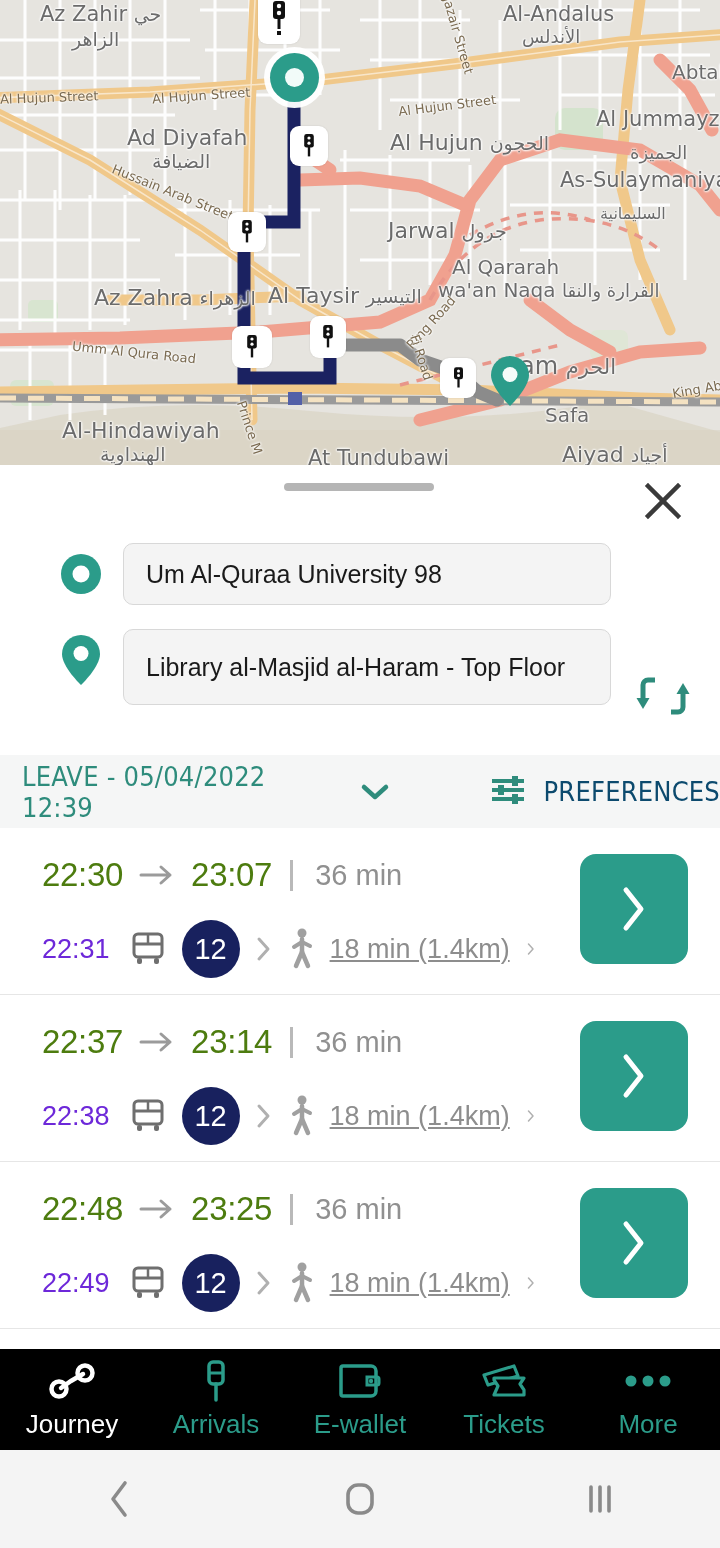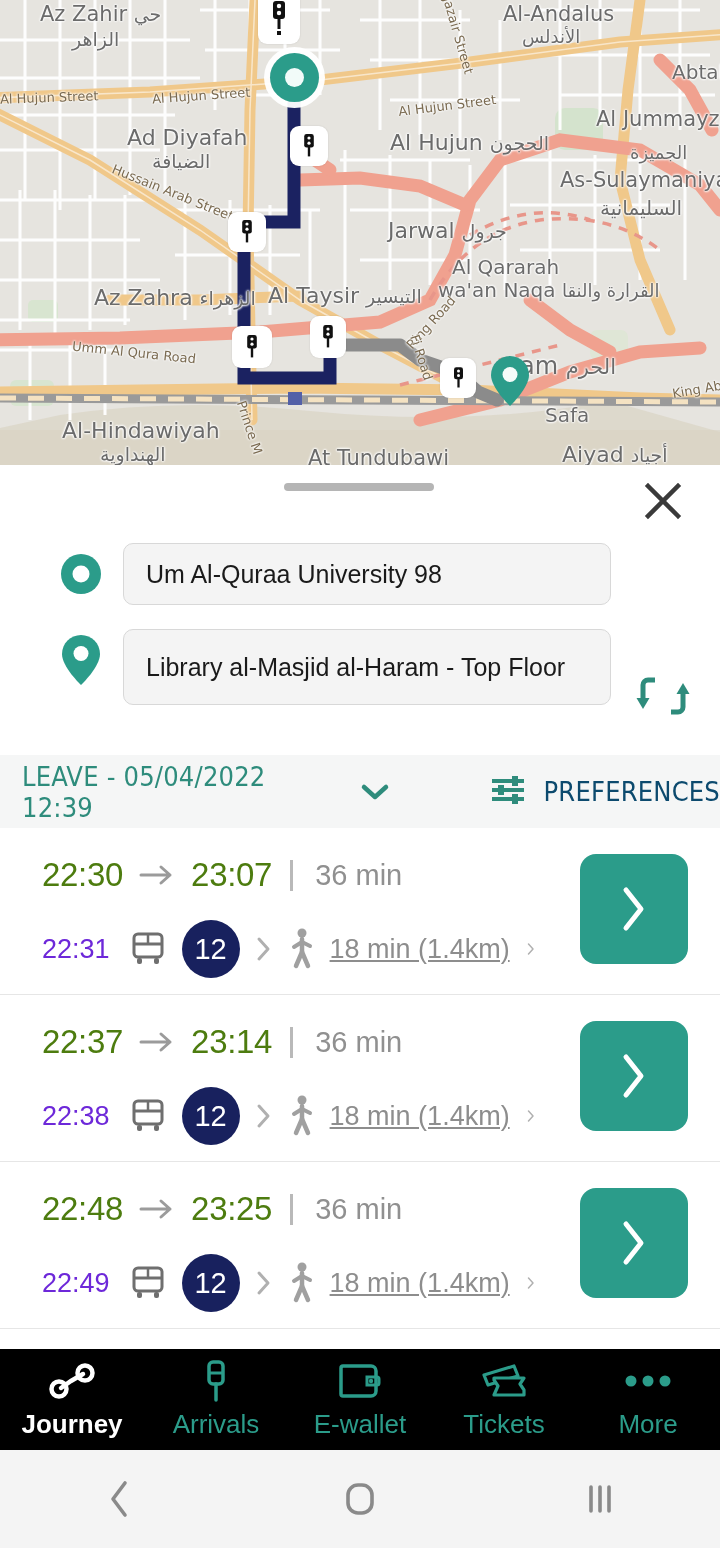--- a/index.html
+++ b/index.html
@@ -182,21 +182,21 @@
   .nav-item {
     flex:1;
     display:flex; flex-direction:column; align-items:center; justify-content:center;
     height:101px; cursor:pointer;
   }
   .nav-ic { height:44px; display:flex;align-items:center;justify-content:center; }
   .nav-lbl {
     margin-top:6px; font-size:26px; color:#2b9c8a;
     font-family:"Liberation Sans", sans-serif;
   }
-  .nav-item.active .nav-lbl { color:#ffffff; font-weight:bold; }
+  .nav-item.active .nav-lbl { color:#ffffff; font-weight:normal; }
 
   
   #sys-nav {
     position:absolute; left:0; top:1450px; width:720px; height:98px;
     background:#f4f4f4;
     display:flex; align-items:center;
     z-index:9;
   }
   .sys-btn { flex:1; display:flex;align-items:center;justify-content:center;height:98px;cursor:pointer; }
 </style>
@@ -291,21 +291,21 @@
   <div class="map-label" style="left:268px;top:283px;font-size:22px;">Al Taysir <span style="font-size:19px">التيسير</span></div>
   <div class="map-label" style="left:390px;top:130px;font-size:22px;">Al Hujun <span style="font-size:19px">الحجون</span></div>
   <div class="map-label" style="left:388px;top:218px;font-size:22px;">Jarwal <span style="font-size:19px">جرول</span></div>
   <div class="map-label" style="left:452px;top:255px;font-size:20px;">Al Qararah</div>
   <div class="map-label" style="left:438px;top:278px;font-size:20px;">wa'an Naqa <span style="font-size:18px">القرارة والنقا</span></div>
   <div class="map-label" style="left:503px;top:2px;  font-size:21px;">Al-Andalus</div>
   <div class="map-label" style="left:522px;top:26px; font-size:18px;">الأندلس</div>
   <div class="map-label" style="left:596px;top:107px;font-size:21px;">Al Jummayzah</div>
   <div class="map-label" style="left:630px;top:142px;font-size:18px;">الجميزة</div>
   <div class="map-label" style="left:560px;top:168px;font-size:21px;">As-Sulaymaniyah</div>
-  <div class="map-label" style="left:600px;top:196px;font-size:20px;">السليمانية</div>
+  <div class="map-label" style="left:600px;top:204px;font-size:16px;">السليمانية</div>
   <div class="map-label" style="left:62px; top:418px;font-size:22px;">Al-Hindawiyah</div>
   <div class="map-label" style="left:100px;top:443px;font-size:19px;">الهنداوية</div>
   <div class="map-label" style="left:308px;top:446px;font-size:21px;">At Tundubawi</div>
   <div class="map-label" style="left:562px;top:442px;font-size:22px;">Aiyad <span style="font-size:19px">أجياد</span></div>
   <div class="map-label" style="left:545px;top:403px;font-size:20px;">Safa</div>
   <div class="map-label" style="left:520px;top:352px;font-size:24px;">am <span style="font-size:21px">الحرم</span></div>
   <div class="map-label" style="left:672px;top:60px; font-size:20px;">Abtah R</div>
 
   <div class="street-label" style="left:0px;  top:90px; transform:rotate(-2deg);">Al Hujun Street</div>
   <div class="street-label" style="left:152px;top:88px; transform:rotate(-4deg);">Al Hujun Street</div>

